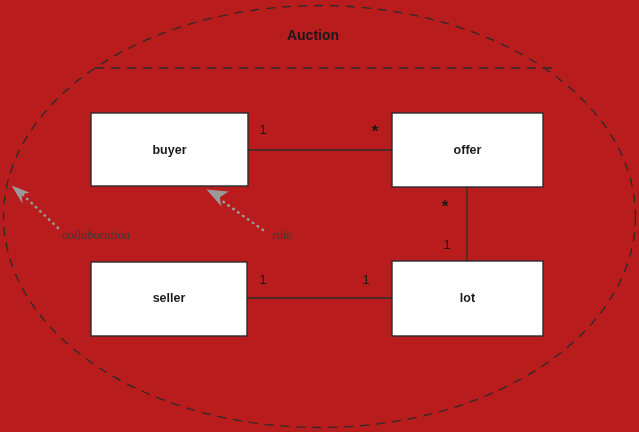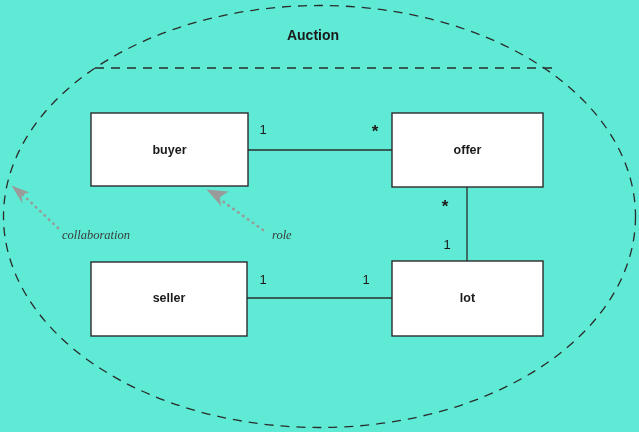--- a/index.html
+++ b/index.html
@@ -4,21 +4,21 @@
 <style>
   html, body {
     margin: 0;
     padding: 0;
     background: #ffffff;
   }
   #diagram-root {
     position: relative;
     width: 639px;
     height: 432px;
-    background: #5eead4;
+    background: #b91c1c;
     overflow: hidden;
     font-family: "Liberation Sans", sans-serif;
   }
   #diagram-svg {
     position: absolute;
     left: 0;
     top: 0;
     width: 639px;
     height: 432px;
   }

